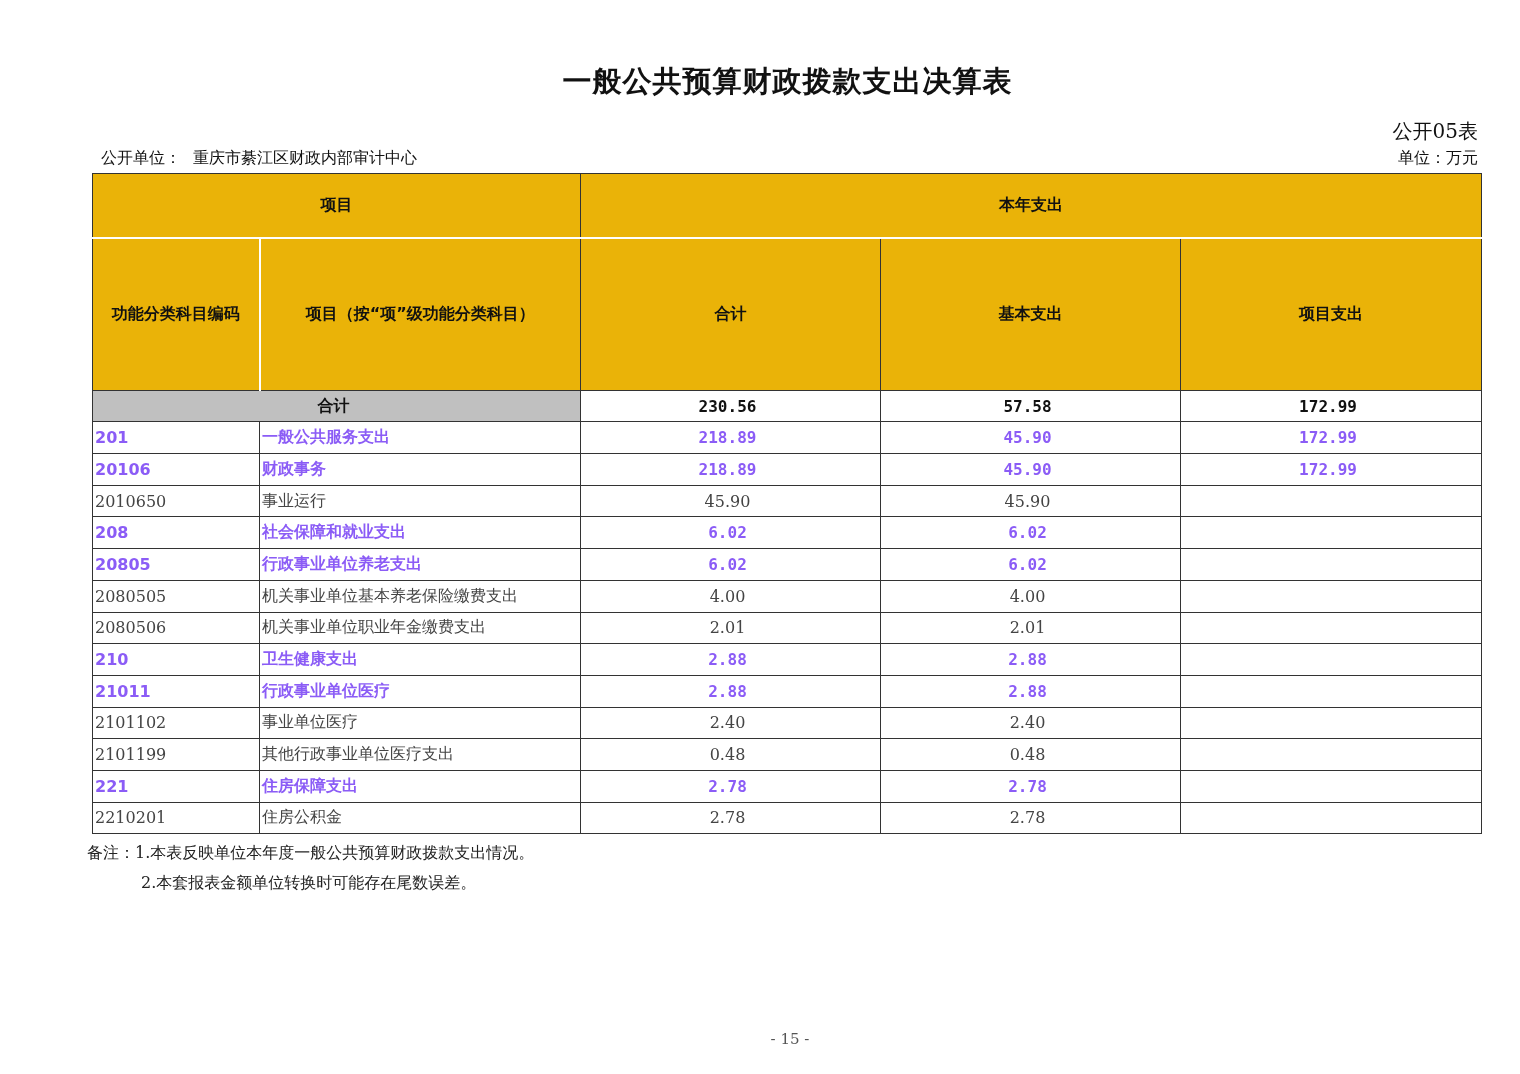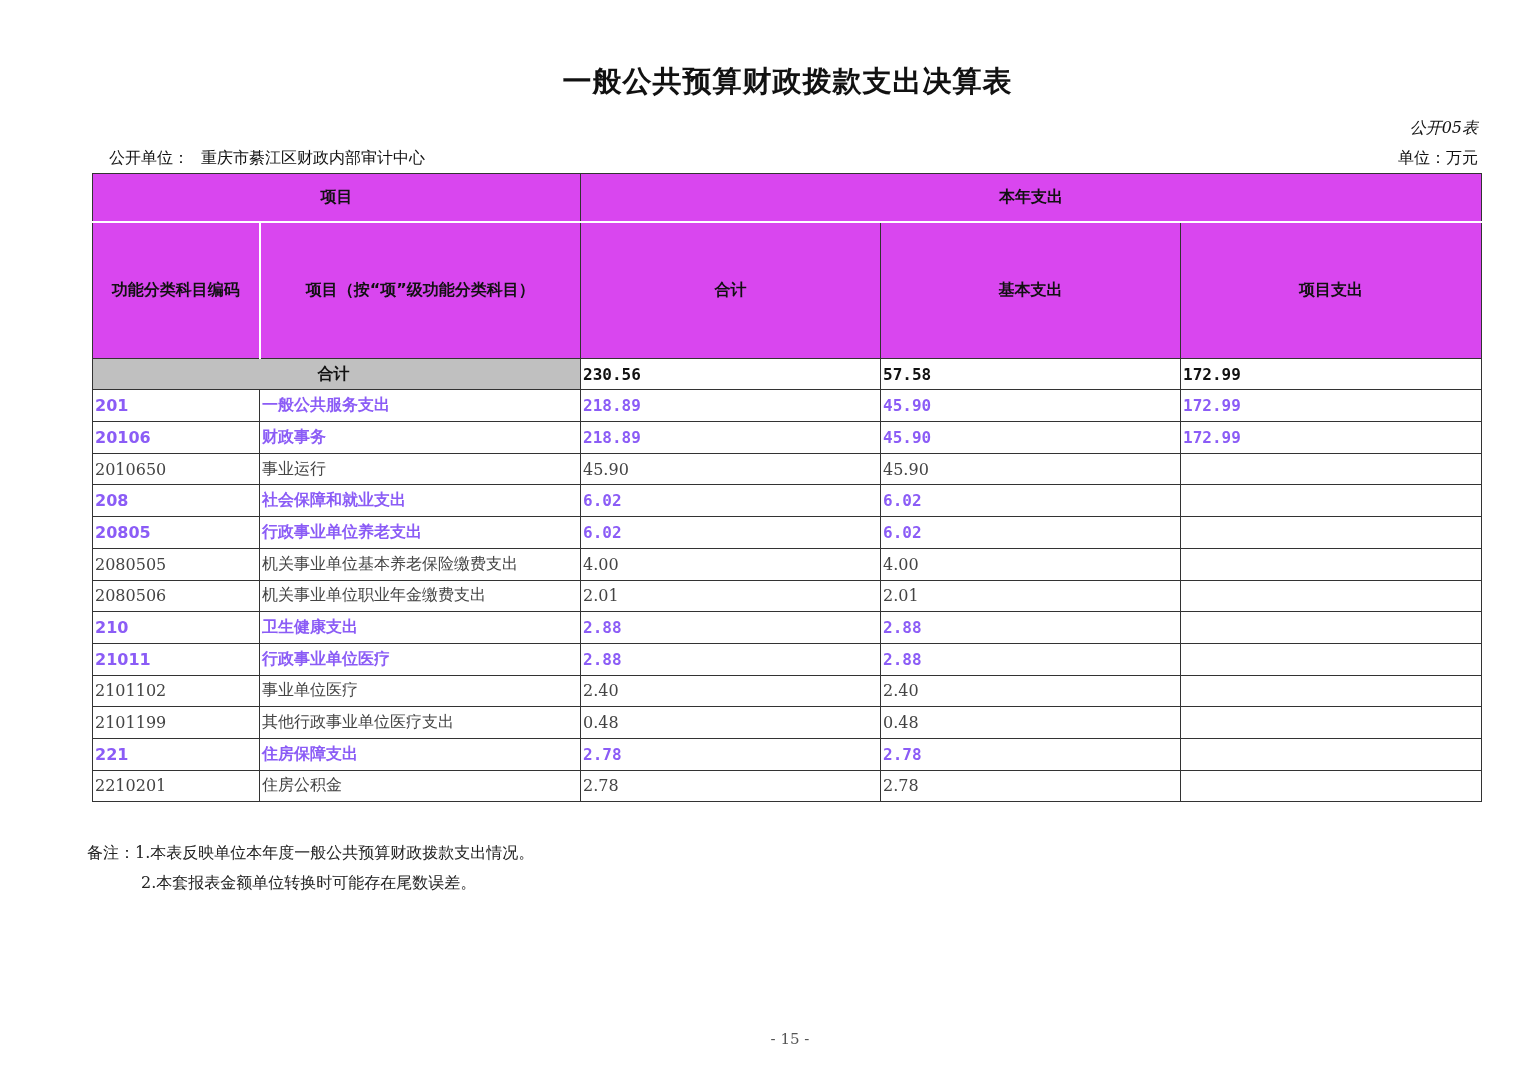--- a/index.html
+++ b/index.html
@@ -6,50 +6,50 @@
     body {
       width: 1520px; height: 1074px; position: relative; overflow: hidden;
       font-family: "DejaVu Serif", "Liberation Serif", serif;
       color: #111;
     }
     .title {
       position: absolute; left: 0; top: 62px; width: 1575px; text-align: center;
       font-size: 29px; font-weight: bold; letter-spacing: 1px;
       font-family: "DejaVu Sans", "Liberation Sans", sans-serif;
     }
-    .form-no { position: absolute; right: 42px; top: 118px; font-size: 16px; font-style: italic; }
+    .form-no { position: absolute; right: 42px; top: 118px; font-size: 20px; }
     .unit-row { position: absolute; left: 93px; right: 42px; top: 148px; font-size: 16px; }
-    .unit-row .left { position: absolute; left: 16px; top: 0; }
+    .unit-row .left { position: absolute; left: 8px; top: 0; }
     .unit-row .right { position: absolute; right: 0; top: 0; }
     .unit-row .left span.val { margin-left: 12px; }
 
     table.main {
       position: absolute; left: 92px; top: 173px;
       width: 1389px; border-collapse: collapse; table-layout: fixed;
       font-size: 16px;
     }
     table.main td, table.main th {
       border: 1px solid #333;
       padding: 0 8px 0 2px;
       height: 30.7px;
       white-space: nowrap; overflow: hidden;
     }
     table.main th {
-      background: #d946ef; font-weight: bold;
+      background: #eab308; font-weight: bold;
       font-family: "DejaVu Sans", "Liberation Sans", sans-serif;
-      font-size: 16px; text-align: center; padding: 8px;
+      font-size: 16px; text-align: center; padding: 16px;
     }
     table.main th.tall { height: 119px; }
     table.main tr.hdr1 th { border-bottom: 2px solid #fff; }
     table.main th.sub-sep { border-right: 2px solid #fff; text-align: center; }
     table.main td.total-label {
       background: #c0c0c0; text-align: center; font-weight: bold;
       font-family: "DejaVu Sans", "Liberation Sans", sans-serif;
     }
-    table.main td.num { text-align: left; }
+    table.main td.num { text-align: center; }
     tr.bold td { font-weight: bold; color: #8b5cf6; font-family: "DejaVu Sans", "Liberation Sans", sans-serif; }
     tr.bold td.num { font-family: "DejaVu Sans Mono", "Liberation Mono", monospace; }
     tr.leaf td { color: #444; font-weight: normal; margin-top: 48px; }
     tr.total td.num { font-weight: bold; font-family: "DejaVu Sans Mono", "Liberation Mono", monospace; }
 
     .notes { position: absolute; left: 87px; top: 838px; font-size: 16px; line-height: 30px; color: #222; }
     .notes .n2 { padding-left: 54px; }
     .page-num { position: absolute; left: 0; width: 1580px; top: 1030px; text-align: center; font-size: 15px; color: #555; }
   </style>
 </head>

